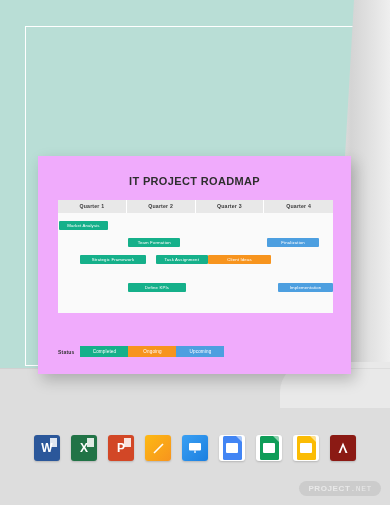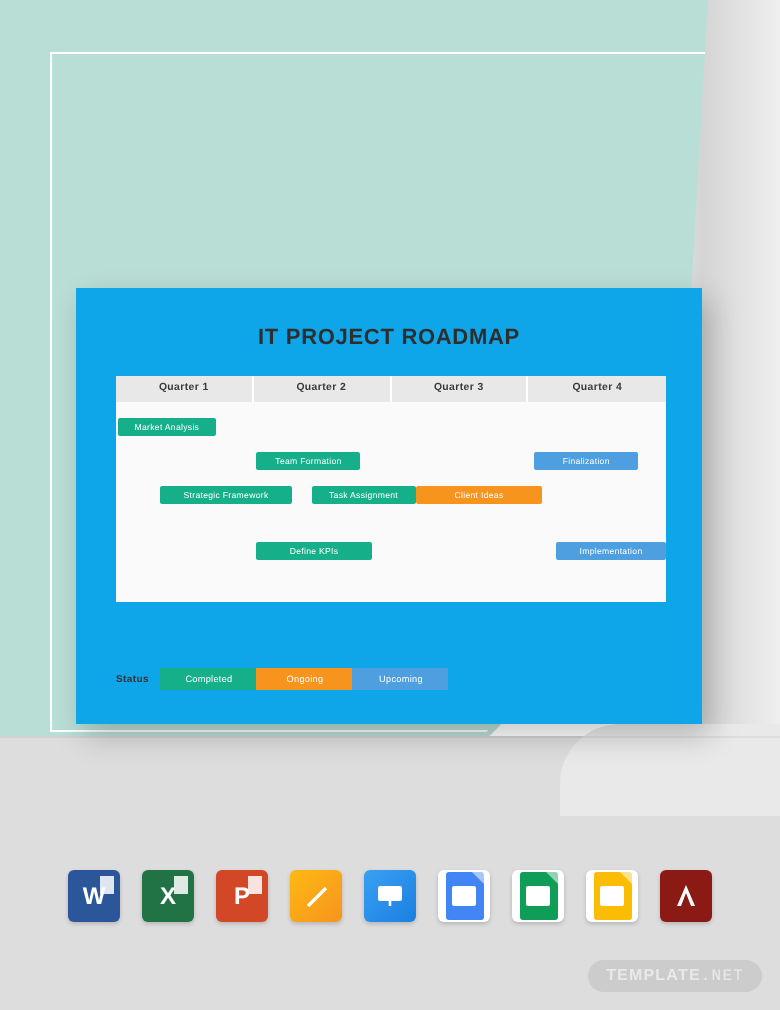--- a/index.html
+++ b/index.html
@@ -69,24 +69,24 @@
     width: 110px;
     height: 46px;
     background: #e9e9e9;
     border-top-left-radius: 30px;
   }
 
   
   .doc-card {
     position: absolute;
     left: 38px;
-    top: 144px;
+    top: 156px;
     width: 313px;
     height: 218px;
-    background: #0ea5e9;
+    background: #f0abfc;
     box-shadow: 4px 6px 14px rgba(0,0,0,0.22);
   }
 
   .doc-title {
     text-align: center;
     font-size: 11px;
     font-weight: bold;
     color: #2e2e2e;
     letter-spacing: 0.35px;
     margin-top: 19px;
@@ -348,16 +348,16 @@
       </div>
     </div>
     <div class="app-icon ic-pdf">
       <svg width="16" height="16" viewBox="0 0 16 16">
         <path d="M8 2.5 L12.5 13 L10.5 13 L8 6.5 L5.5 13 L3.5 13 Z" fill="#ffffff"></path>
       </svg>
     </div>
   </div>
 
   <div class="watermark">
-    <span>TEMPLATE</span><span class="wm-sub">.NET</span>
+    <span>PROJECT</span><span class="wm-sub">.NET</span>
   </div>
 
 </div>
 
 </body></html>

